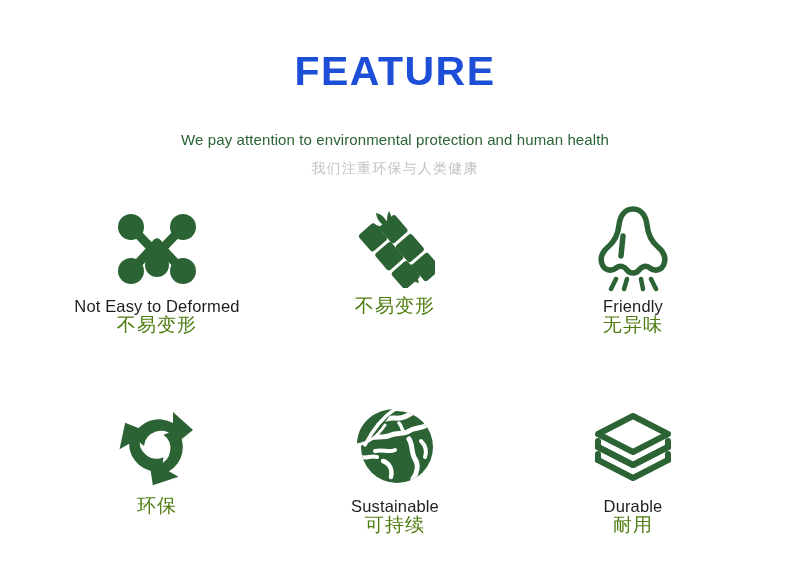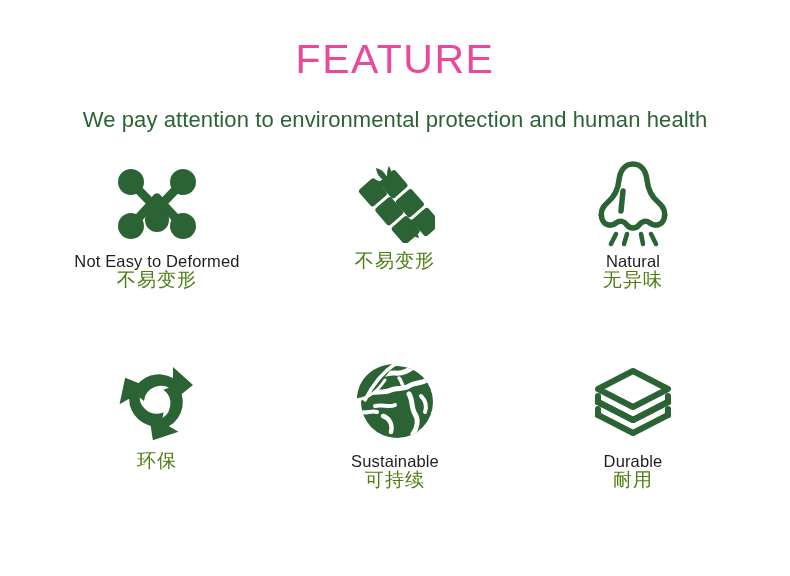--- a/index.html
+++ b/index.html
@@ -22,33 +22,33 @@
     flex-direction: column;
     align-items: center;
   }
 
   
   .header {
     width: 100%;
     text-align: center;
   }
   .title {
-    margin: 0;
+    margin: 12px;
     padding-top: 38px;
     font-size: 41px;
-    font-weight: normal;
+    font-weight: bold;
     letter-spacing: 1.5px;
-    color: #ec4899;
+    color: #1d4ed8;
     line-height: 1.05;
     font-family: "Liberation Sans", "DejaVu Sans", sans-serif;
   }
   .subtitle-en {
     margin: 0;
     padding-top: 26px;
-    font-size: 22px;
+    font-size: 15px;
     font-weight: 400;
     color: #2B6334;
     letter-spacing: 0.1px;
   }
   .subtitle-cn {
     margin: 0;
     padding-top: 12px;
     font-size: 14px;
     color: #c2c2c2;
     letter-spacing: 1.2px;
@@ -96,20 +96,21 @@
   .grid .cell:nth-child(n+4) .icon-wrap { height: 100px; }
 </style>
 </head>
 <body>
 
 <div class="page">
 
   <div class="header">
     <h1 class="title">FEATURE</h1>
     <p class="subtitle-en">We pay attention to environmental protection and human health</p>
+    <p class="subtitle-cn">我们注重环保与人类健康</p>
   </div>
 
   <div class="grid">
 
     <div class="cell">
       <div class="icon-wrap">
         <svg width="80" height="76" viewBox="0 0 80 76">
           <g stroke="#2B6334" stroke-width="9" stroke-linecap="round" fill="none">
             <path d="M14 17 L40 44"></path>
             <path d="M66 17 L40 44"></path>
@@ -178,21 +179,21 @@
 
             <path d="M28 32 L26 52" stroke-width="5.5"></path>
 
             <path d="M21 75 L16 85" stroke-width="4.5"></path>
             <path d="M32 75 L29 85" stroke-width="4.5"></path>
             <path d="M46 75 L48 85" stroke-width="4.5"></path>
             <path d="M56 75 L61 85" stroke-width="4.5"></path>
           </g>
         </svg>
       </div>
-      <div class="label-en">Natural</div>
+      <div class="label-en">Friendly</div>
       <div class="label-cn">无异味</div>
     </div>
 
     <div class="cell">
       <div class="icon-wrap">
         <svg width="82" height="80" viewBox="0 0 82 80">
           <g fill="#2B6334">
 
             <path d="M17 31
                      A28 28 0 0 1 57 17

